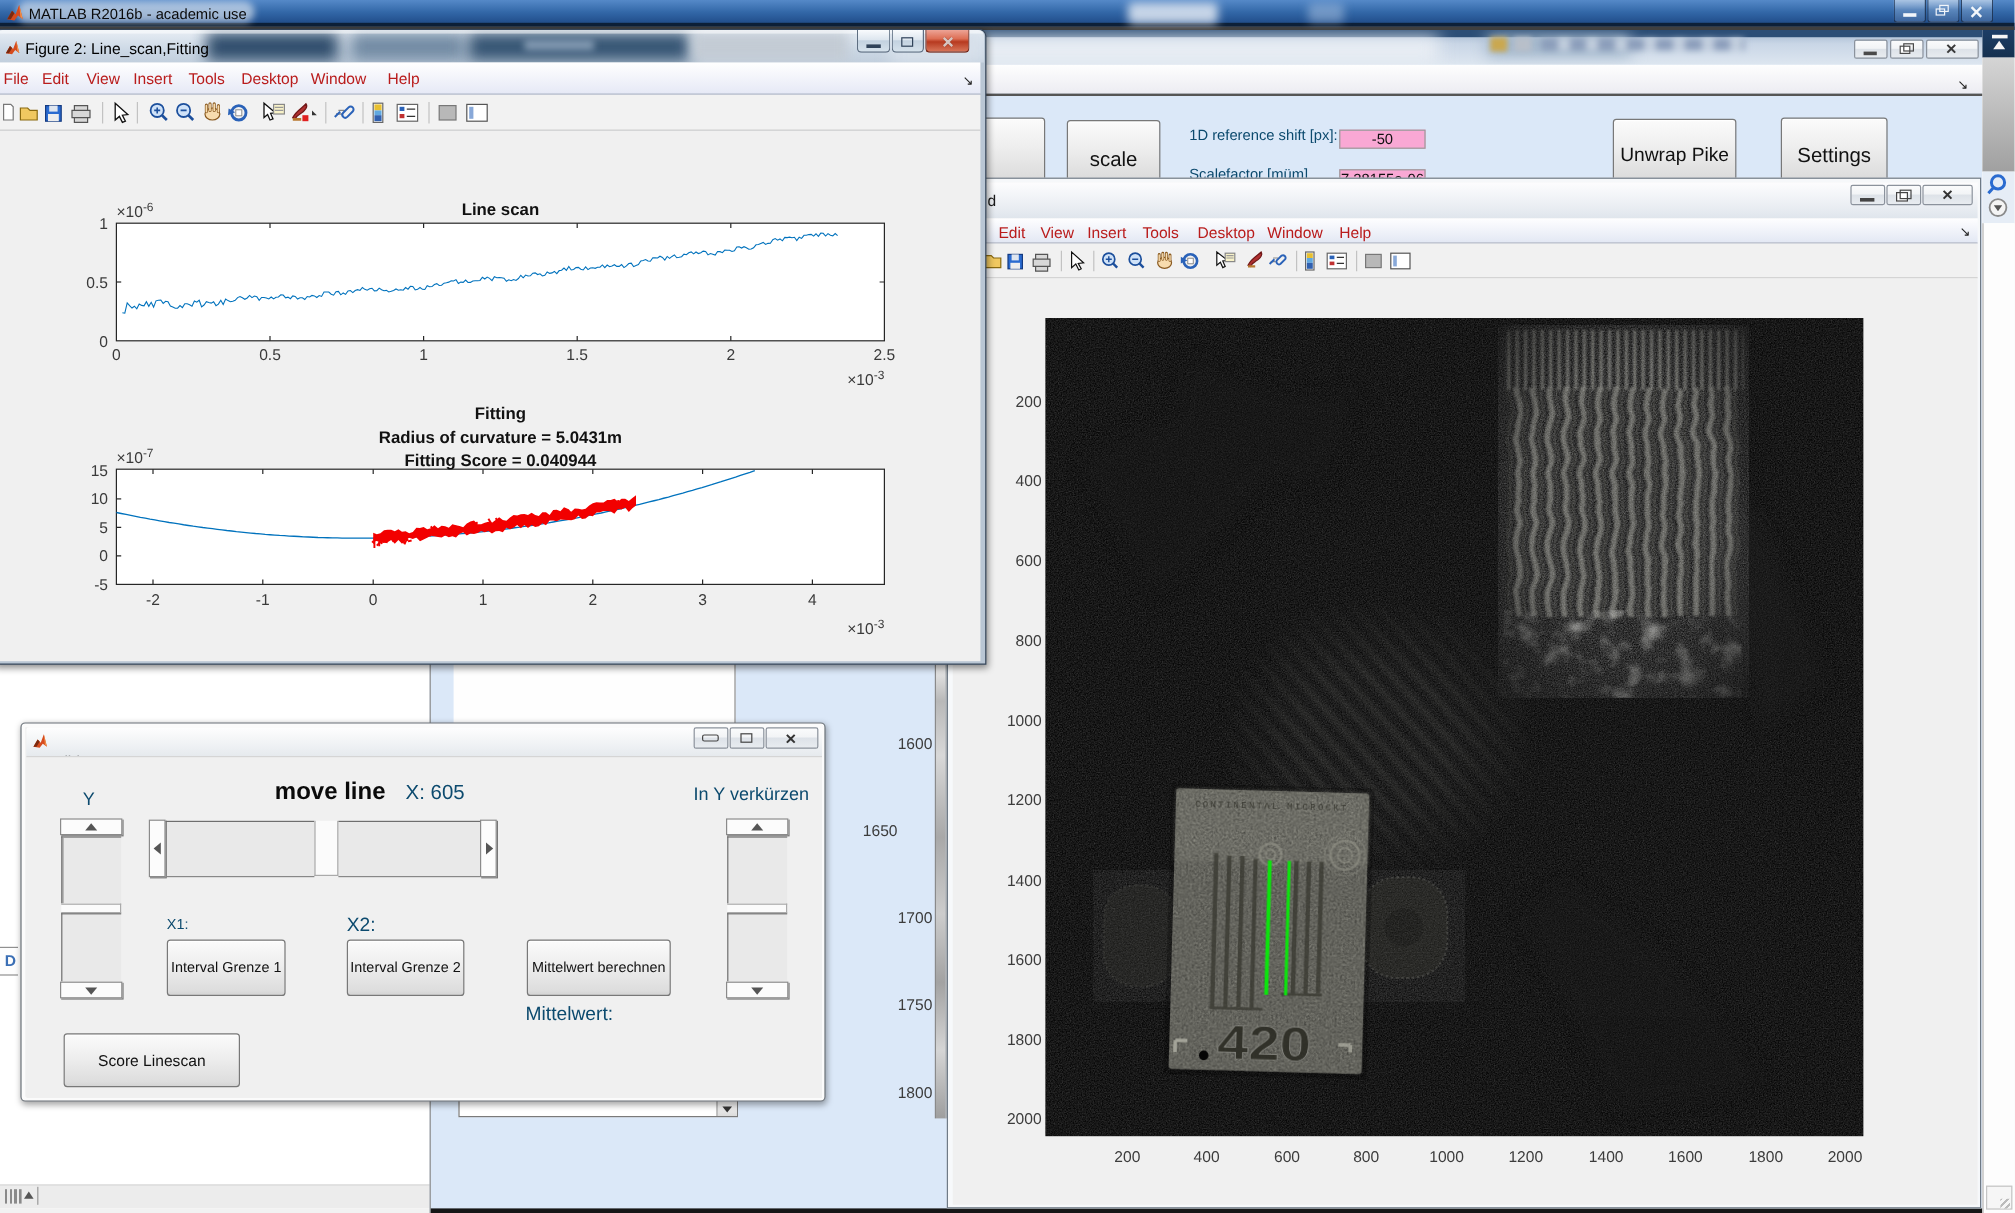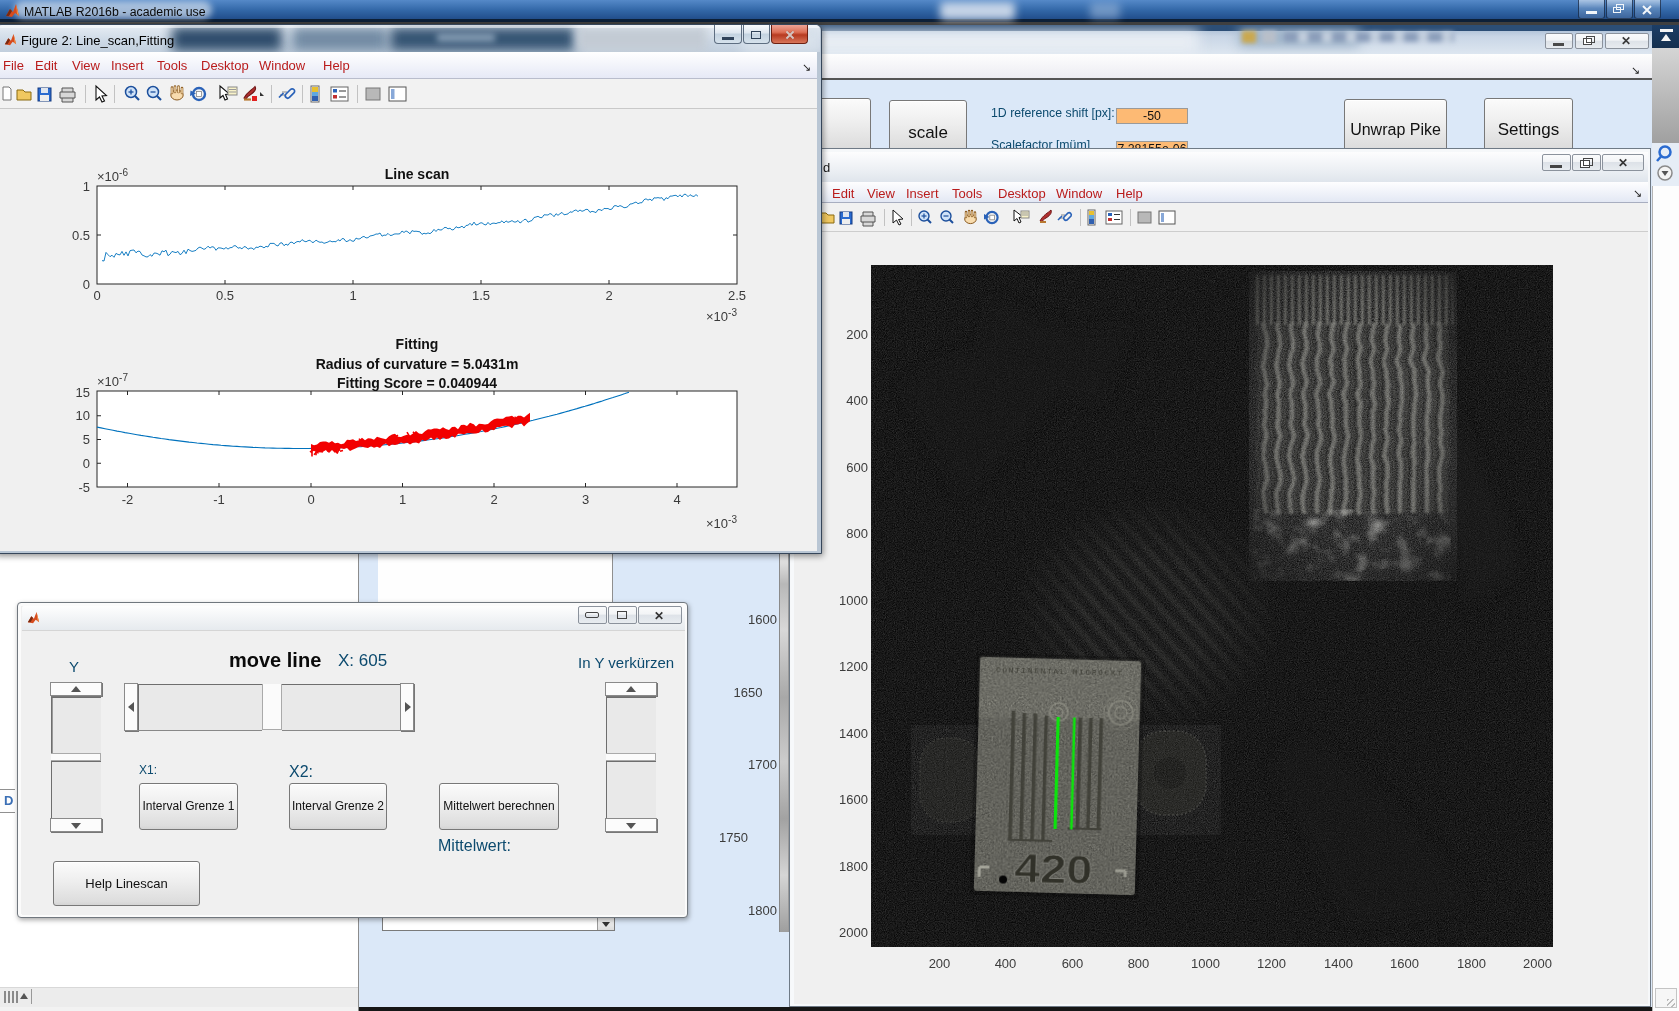--- a/index.html
+++ b/index.html
@@ -1,21 +1,21 @@
 <!DOCTYPE html>
 <html><head><meta charset="utf-8">
 <style>
 *{margin:0;padding:0;box-sizing:border-box}
 html,body{width:1679px;height:1011px;overflow:hidden}
 #screen{position:relative;width:1679px;height:1011px;background:#f0f0f0;font-family:"Liberation Sans",sans-serif;overflow:hidden}
 .a{position:absolute}
 .glyph{position:absolute;color:#333;font-size:11px;line-height:1}
 .mbtn{position:absolute;border:1px solid #8b929c;background:linear-gradient(#fafbfc,#f2f4f6 45%,#dde2e8 50%,#e8ecf0);border-radius:2px}
 .uibtn{position:absolute;border:1px solid #787878;border-radius:3px;background:linear-gradient(#fbfbfb,#eee 45%,#ddd 92%,#d4d4d4);color:#111;text-align:center;box-shadow:inset 0 1px 0 #fff;white-space:nowrap;overflow:hidden}
-.field{position:absolute;background:#fdba74;border:1px solid #9a9a9a;color:#111;text-align:center}
+.field{position:absolute;background:#f9a8d4;border:1px solid #9a9a9a;color:#111;text-align:center}
 .lbl{position:absolute;color:#0c4a6e;white-space:nowrap}
 .menu{color:#b91c1c;font-size:13px;position:absolute;white-space:nowrap}
 .tick{position:absolute;color:#3c3c3c;font-size:13px;white-space:nowrap}
 </style></head>
 <body>
 <div id="screen">
 
 <div class="a" style="left:0;top:22px;width:362px;height:989px;background:#fff"></div>
 <div class="a" style="left:0;top:987px;width:360px;height:20px;background:#ececec;border-top:1px solid #d8d8d8"></div>
 <div class="a" style="left:0;top:1007px;width:360px;height:4px;background:#f2f2f2"></div>
@@ -55,23 +55,23 @@
   <div class="lbl" style="left:632px;top:81px;font-size:12.3px">1D reference shift [px]:</div>
   <div class="field" style="left:757px;top:83px;width:72px;height:16px;font-size:12.3px;line-height:15px">-50</div>
   <div class="lbl" style="left:632px;top:113px;font-size:12.3px">Scalefactor [müm]</div>
   <div class="field" style="left:757px;top:116px;width:72px;height:16px;font-size:12.3px;line-height:15px">7.28155e-06</div>
   <div class="uibtn" style="left:985px;top:74px;width:103px;height:53px;font-size:16px;line-height:60px">Unwrap Pike</div>
   <div class="uibtn" style="left:1125px;top:73px;width:89px;height:54px;font-size:17px;line-height:62px">Settings</div>
 
   <div class="a" style="left:19px;top:375px;width:235px;height:516px;background:#fefefe;border-right:1px solid #8f8f8f"></div>
 
   <div class="tick" style="left:360px;top:587px;width:58px;text-align:right">1600</div>
-  <div class="tick" style="left:360px;top:660px;width:58px;text-align:center">1650</div>
+  <div class="tick" style="left:360px;top:660px;width:58px;text-align:left">1650</div>
   <div class="tick" style="left:360px;top:732px;width:58px;text-align:right">1700</div>
-  <div class="tick" style="left:360px;top:805px;width:58px;">1750</div>
+  <div class="tick" style="left:360px;top:805px;width:58px;text-align:right">1750</div>
   <div class="tick" style="left:360px;top:878px;width:58px;text-align:right">1800</div>
 
   <div class="a" style="left:420px;top:529px;width:10px;height:378px;background:linear-gradient(180deg,#ededed 0%,#b8b8b8 8%,#d8d8d8 20%,#a8a8a8 38%,#cccccc 55%,#a2a2a2 70%,#d5d5d5 85%,#9e9e9e 100%);border-left:1px solid #8a8a8a;border-right:1px solid #9a9a9a"></div>
 
   <div class="a" style="left:23px;top:891px;width:233px;height:15px;background:#fff;border:1px solid #7a7a7a"></div>
   <div class="a" style="left:238px;top:892px;width:17px;height:13px;background:linear-gradient(#f8f8f8,#dcdcdc);border-left:1px solid #9a9a9a"></div>
   <div class="a" style="left:243px;top:897px;width:0;height:0;border-left:4px solid transparent;border-right:4px solid transparent;border-top:5px solid #333"></div>
 
   <div class="a" style="left:0;top:982px;width:1294px;height:4px;background:#161616"></div>
 </div>
@@ -579,15 +579,15 @@
   <div class="a" style="left:264px;top:80.5px;width:118px;height:46px;background:#e9e9e9;border-top:1.5px solid #6e6e6e;box-shadow:0 1px 0 #888"></div>
   <div class="a" style="left:382px;top:80px;width:14px;height:48px;background:#fcfcfc;border:1px solid #8a8a8a;box-shadow:1px 1px 0 #777"></div>
   <div class="a" style="left:387px;top:99px;width:0;height:0;border-top:5px solid transparent;border-bottom:5px solid transparent;border-left:6px solid #555"></div>
 
   <div class="lbl" style="left:121px;top:160px;font-size:12px">X1:</div>
   <div class="lbl" style="left:271px;top:160px;font-size:16px">X2:</div>
   <div class="uibtn" style="left:121px;top:180px;width:99px;height:47px;font-size:12px;line-height:45px">Interval Grenze 1</div>
   <div class="uibtn" style="left:271px;top:180px;width:98px;height:47px;font-size:12px;line-height:45px">Interval Grenze 2</div>
   <div class="uibtn" style="left:421px;top:180px;width:120px;height:47px;font-size:12px;line-height:45px">Mittelwert berechnen</div>
   <div class="lbl" style="left:420px;top:234px;font-size:16px">Mittelwert:</div>
-  <div class="uibtn" style="left:35px;top:258px;width:147px;height:45px;font-size:13px;line-height:43px">Help Linescan</div>
+  <div class="uibtn" style="left:35px;top:258px;width:147px;height:45px;font-size:13px;line-height:43px">Score Linescan</div>
 </div>
 
 </div>
 </body></html>

